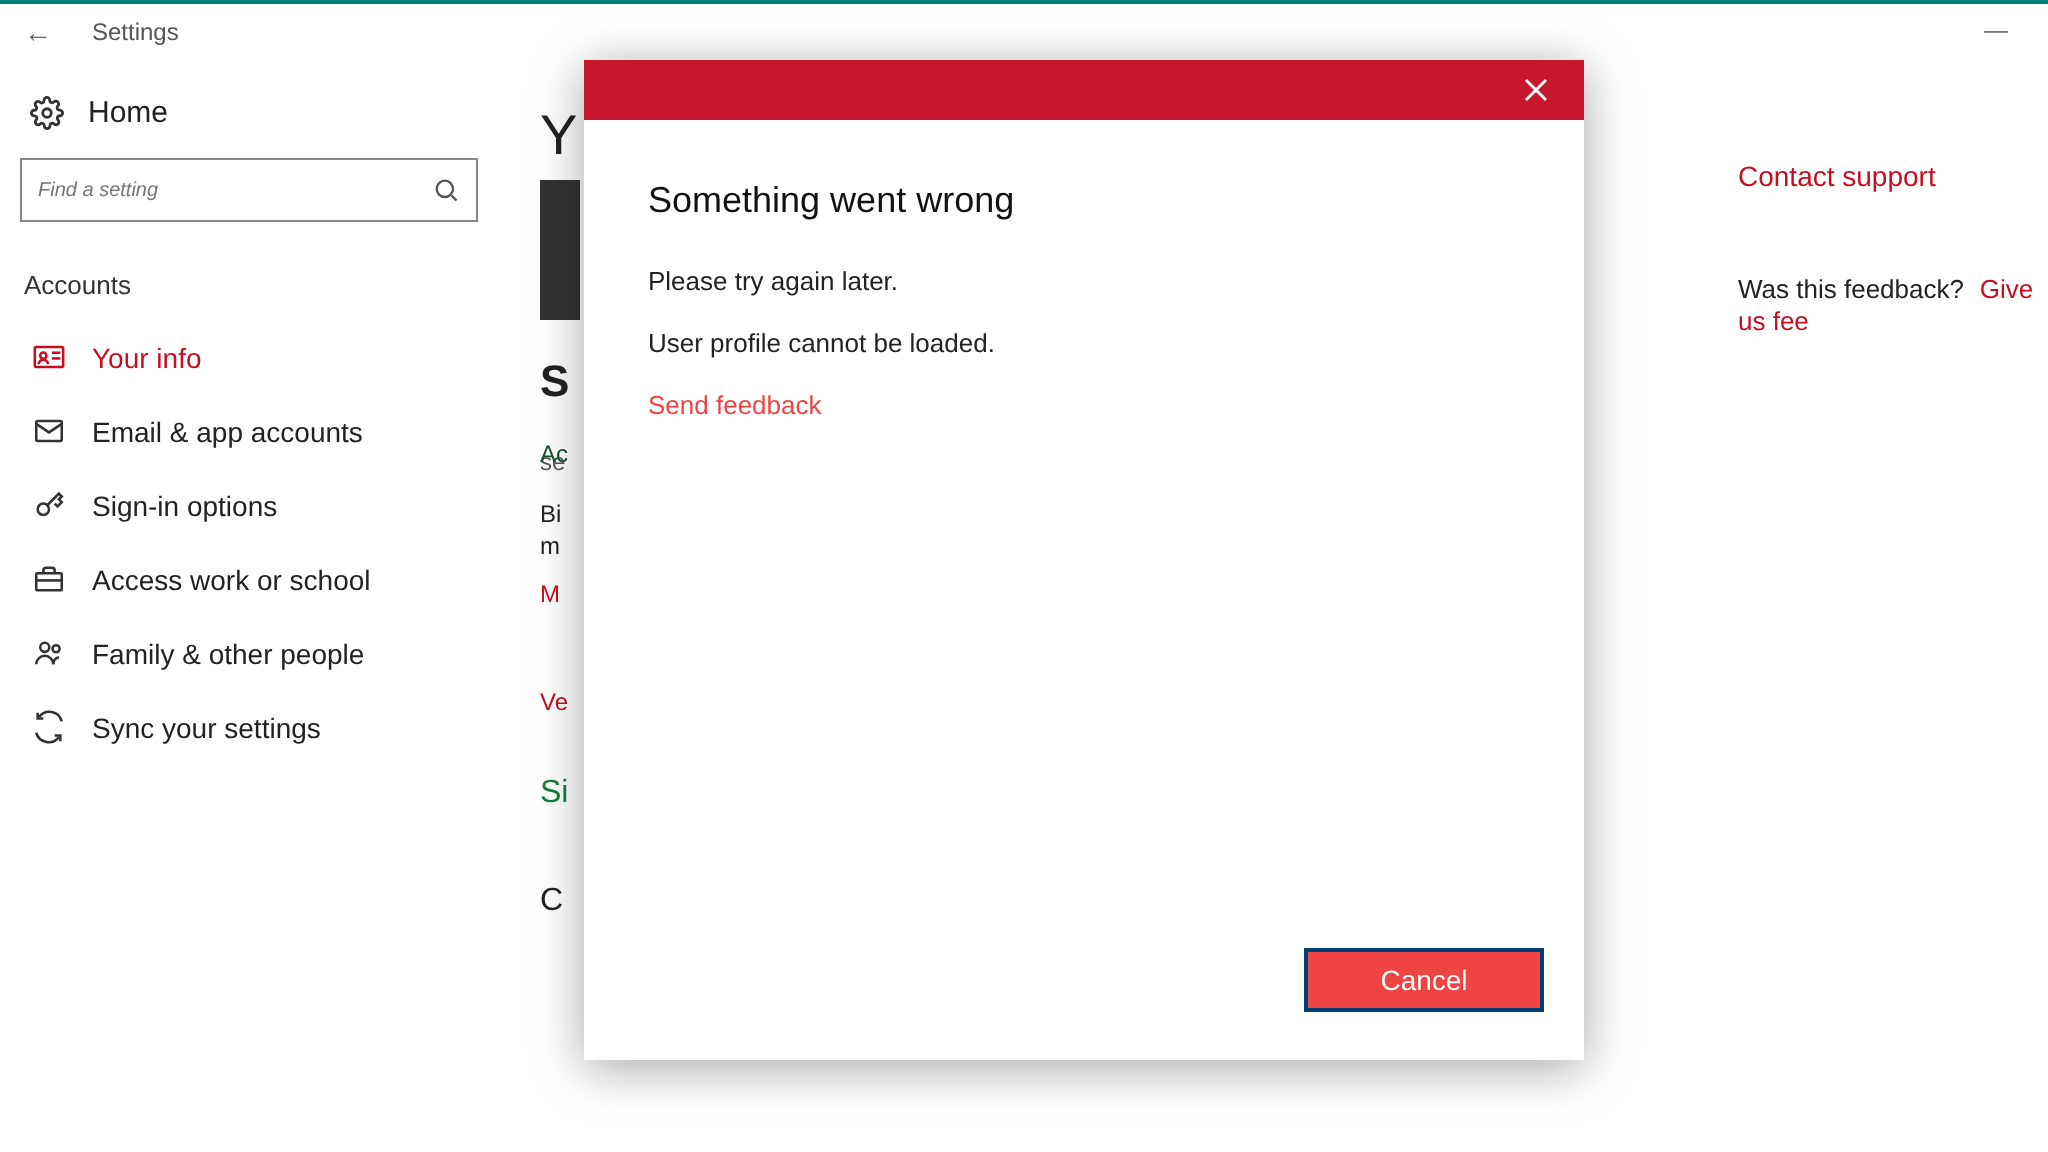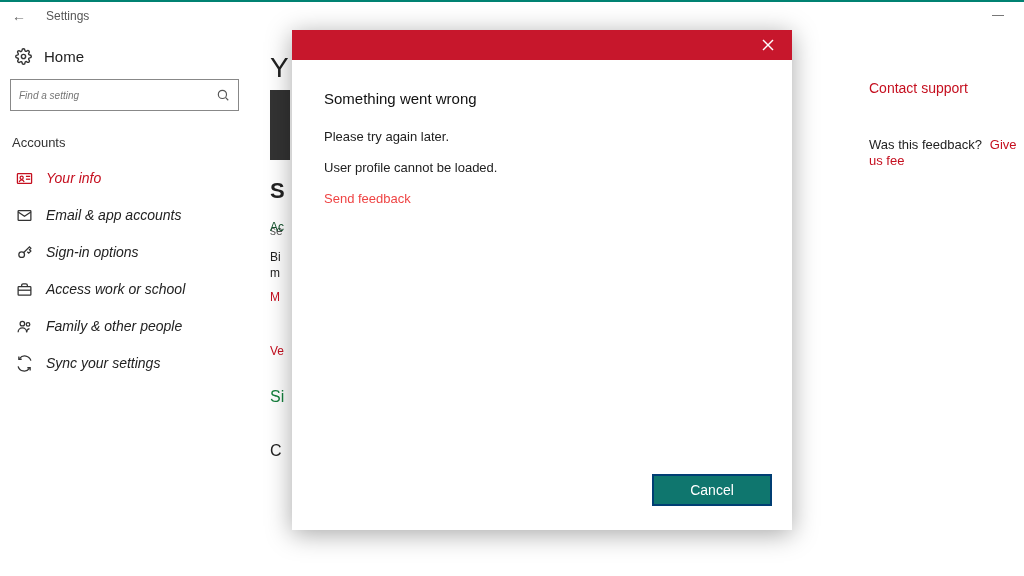--- a/index.html
+++ b/index.html
@@ -9,21 +9,21 @@
     .back-arrow { font-size: 14px; color: #666; margin-right: 20px; cursor: pointer; }
     .minimize { position: absolute; right: 20px; top: 8px; color: #666; }
 
     .sidebar { position: absolute; left: 0; top: 30px; width: 245px; padding: 10px 0 0 8px; }
     .home-row { display: flex; align-items: center; padding: 8px 6px 14px 6px; font-size: 15px; color: #222; }
     .home-row .gear { margin-right: 12px; width: 18px; display: flex; justify-content: center; }
     .search-box { margin: 0 6px 18px 2px; height: 32px; border: 1px solid #888; background: #fff; display: flex; align-items: center; padding: 0 8px; }
     .search-box input { border: none; outline: none; flex: 1; font-size: 10px; font-style: italic; color: #666; background: transparent; }
     .search-box .mag { color: #555; }
     .section-header { font-size: 13px; color: #333; padding: 6px 8px 10px 4px; }
-    .nav-item { display: flex; align-items: flex-start; padding: 10px 8px; font-size: 14px; color: #222; cursor: pointer; font-style: italic; }
+    .nav-item { display: flex; align-items: center; padding: 10px 8px; font-size: 14px; color: #222; cursor: pointer; }
     .nav-item .ico { width: 22px; margin-right: 8px; display: flex; justify-content: flex-start; color: #333; }
     .nav-item.active { color: #c50f1f; }
     .nav-item.active .ico { color: #c50f1f; }
 
     .content-bg { position: absolute; left: 270px; top: 46px; width: 560px; color: #222; }
     .content-bg .fragL { position: absolute; }
     .truncY { top: 6px; font-size: 28px; font-weight: 300; }
     .avatar-frag { left: 0; top: 44px; width: 20px; height: 70px; background: #333; }
     .sline { left: 0; top: 132px; font-size: 22px; font-weight: 600; }
     .sub1 { left: 0; top: 158px; font-size: 12px; color: #555; margin-top: 20px; }
@@ -39,25 +39,25 @@
     .right-rail { position: absolute; right: 0; top: 80px; width: 155px; font-size: 14px; }
     .rr-link { color: #0067c0; cursor: pointer; margin-bottom: 40px; display: block; }
     .rr-helpful { color: #222; font-size: 13px; }
     .rr-feedback { color: #c50f1f; cursor: pointer; margin-left: 4px; font-size: 13px; }
     .rr-red { color: #c50f1f; }
 
     .overlay { position: absolute; left: 292px; top: 30px; width: 500px; height: 500px; background: #fff; box-shadow: 0 4px 24px rgba(0,0,0,0.35); display: flex; flex-direction: column; }
     .dlg-header { height: 30px; background: #c7172c; display: flex; justify-content: flex-end; align-items: center; padding-right: 10px; }
     .dlg-close { color: #fff; font-size: 15px; cursor: pointer; padding: 2px 8px; }
     .dlg-body { padding: 30px 32px 20px 32px; flex: 1; font-size: 13px; color: #222; }
-    .dlg-title { font-size: 15px; font-weight: 400; margin-bottom: 22px; color: #111; }
+    .dlg-title { font-size: 18px; font-weight: 400; margin-bottom: 22px; color: #111; }
     .dlg-line { margin-bottom: 16px; }
     .dlg-link { color: #ef4444; cursor: pointer; }
     .dlg-footer { padding: 16px 20px 24px 20px; display: flex; justify-content: flex-end; }
-    .dlg-btn { width: 120px; height: 32px; background: #0f766e; color: #fff; border: 2px solid #003e73; font-size: 14px; cursor: pointer; }
+    .dlg-btn { width: 120px; height: 32px; background: #ef4444; color: #fff; border: 2px solid #003e73; font-size: 14px; cursor: pointer; }
 
     svg { display: block; }
   </style>
 </head>
 <body>
 
 <div class="topbar"></div>
 
 <div class="title-area">
   <span class="back-arrow">←</span>

